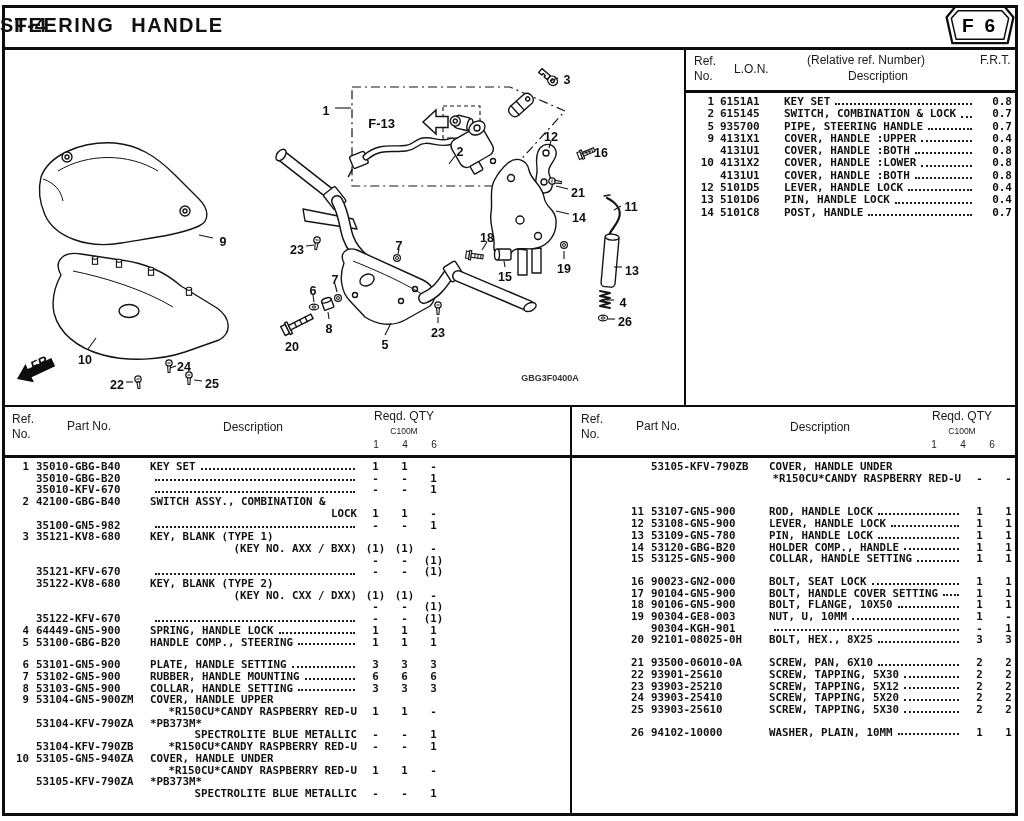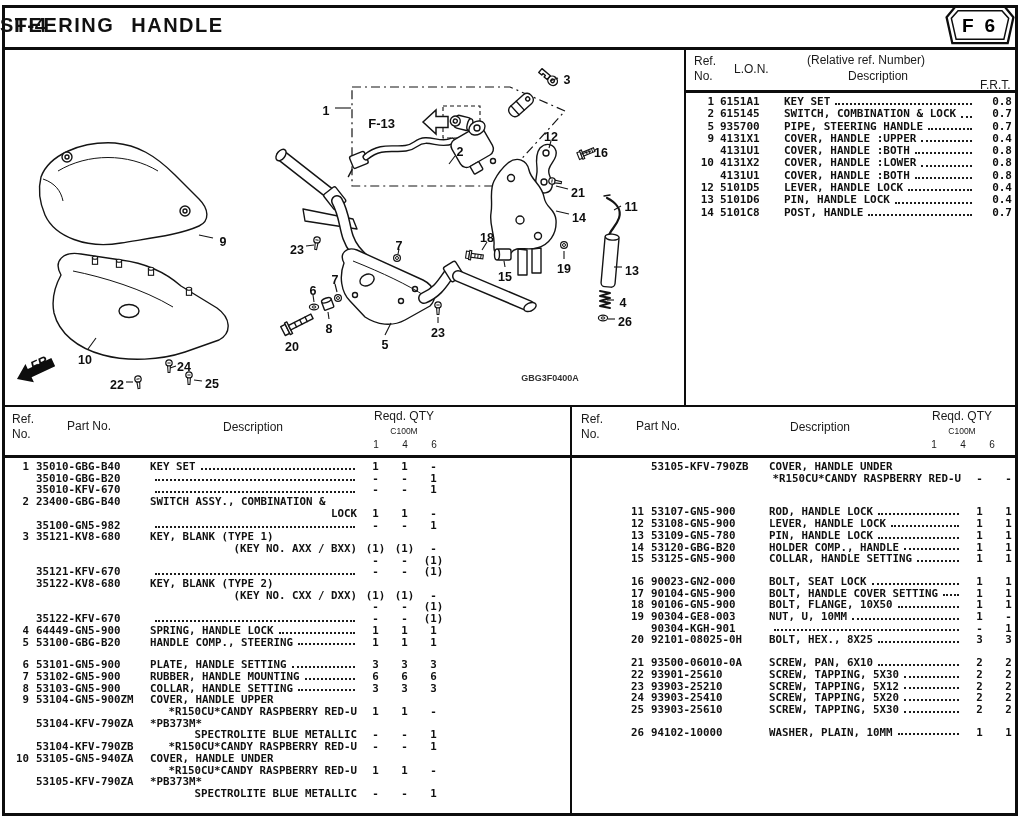--- a/index.html
+++ b/index.html
@@ -73,21 +73,21 @@
     <polygon points="13,7 59,7 66,15 61,37 11,37 6,15" fill="#fff" stroke="#0d0d0d" stroke-width="1.6"></polygon>
     <text x="36" y="29" text-anchor="middle">F 6</text>
   </svg>
 
   <div class="thead" style="left:686px;top:50px;width:332px;height:40px;">
     <span class="lbl" style="left:8px;top:4px;">Ref.</span>
     <span class="lbl" style="left:8px;top:19px;">No.</span>
     <span class="lbl" style="left:48px;top:12px;">L.O.N.</span>
     <span class="lbl ctr" style="left:180px;top:3px;">(Relative ref. Number)</span>
     <span class="lbl ctr" style="left:192px;top:19px;">Description</span>
-    <span class="lbl" style="left:294px;top:28px;">F.R.T.</span>
+    <span class="lbl" style="left:294px;top:3px;">F.R.T.</span>
   </div>
   <div class="rows" id="ref-rows" style="left:690px;top:96px;width:324px;">
       <div class="rrow"><span class="r-ref">1</span><span class="r-lon">6151A1</span><span class="r-desc"><span class="dtxt">KEY SET</span><span class="leader"></span></span><span class="r-frt">0.8</span></div>
       <div class="rrow"><span class="r-ref">2</span><span class="r-lon">615145</span><span class="r-desc"><span class="dtxt">SWITCH, COMBINATION &amp; LOCK</span><span class="leader"></span></span><span class="r-frt">0.7</span></div>
       <div class="rrow"><span class="r-ref">5</span><span class="r-lon">935700</span><span class="r-desc"><span class="dtxt">PIPE, STEERING HANDLE</span><span class="leader"></span></span><span class="r-frt">0.7</span></div>
       <div class="rrow"><span class="r-ref">9</span><span class="r-lon">4131X1</span><span class="r-desc"><span class="dtxt">COVER, HANDLE :UPPER</span><span class="leader"></span></span><span class="r-frt">0.4</span></div>
       <div class="rrow"><span class="r-ref"></span><span class="r-lon">4131U1</span><span class="r-desc"><span class="dtxt">COVER, HANDLE :BOTH</span><span class="leader"></span></span><span class="r-frt">0.8</span></div>
       <div class="rrow"><span class="r-ref">10</span><span class="r-lon">4131X2</span><span class="r-desc"><span class="dtxt">COVER, HANDLE :LOWER</span><span class="leader"></span></span><span class="r-frt">0.8</span></div>
       <div class="rrow"><span class="r-ref"></span><span class="r-lon">4131U1</span><span class="r-desc"><span class="dtxt">COVER, HANDLE :BOTH</span><span class="leader"></span></span><span class="r-frt">0.8</span></div>
       <div class="rrow"><span class="r-ref">12</span><span class="r-lon">5101D5</span><span class="r-desc"><span class="dtxt">LEVER, HANDLE LOCK</span><span class="leader"></span></span><span class="r-frt">0.4</span></div>
@@ -103,21 +103,21 @@
     <span class="lbl ctr" style="left:401px;top:2px;">Reqd. QTY</span>
     <span class="lbl ctr small" style="left:401px;top:19px;">C100M</span>
     <span class="lbl ctr dig" style="left:373px;top:32px;">1</span>
     <span class="lbl ctr dig" style="left:402px;top:32px;">4</span>
     <span class="lbl ctr dig" style="left:431px;top:32px;">6</span>
   </div>
   <div class="rows" id="left-rows" style="left:3px;top:461px;width:567px;">
       <div class="prow"><span class="c-ref">1</span><span class="c-part">35010-GBG-B40</span><span class="c-desc"><span class="dtxt">KEY SET</span><span class="leader"></span></span><span class="c-q">1</span><span class="c-q">1</span><span class="c-q">-</span></div>
       <div class="prow"><span class="c-ref"></span><span class="c-part">35010-GBG-B20</span><span class="c-desc"><span class="leader"></span></span><span class="c-q">-</span><span class="c-q">-</span><span class="c-q">1</span></div>
       <div class="prow"><span class="c-ref"></span><span class="c-part">35010-KFV-670</span><span class="c-desc"><span class="leader"></span></span><span class="c-q">-</span><span class="c-q">-</span><span class="c-q">1</span></div>
-      <div class="prow"><span class="c-ref">2</span><span class="c-part">23400-GBG-B40</span><span class="c-desc"><span class="dtxt">SWITCH ASSY., COMBINATION &amp;</span></span><span class="c-q"></span><span class="c-q"></span><span class="c-q"></span></div>
+      <div class="prow"><span class="c-ref">2</span><span class="c-part">42100-GBG-B40</span><span class="c-desc"><span class="dtxt">SWITCH ASSY., COMBINATION &amp;</span></span><span class="c-q"></span><span class="c-q"></span><span class="c-q"></span></div>
       <div class="prow"><span class="c-ref"></span><span class="c-part"></span><span class="c-desc ra"><span class="dtxt">LOCK</span></span><span class="c-q">1</span><span class="c-q">1</span><span class="c-q">-</span></div>
       <div class="prow"><span class="c-ref"></span><span class="c-part">35100-GN5-982</span><span class="c-desc"><span class="leader"></span></span><span class="c-q">-</span><span class="c-q">-</span><span class="c-q">1</span></div>
       <div class="prow"><span class="c-ref">3</span><span class="c-part">35121-KV8-680</span><span class="c-desc"><span class="dtxt">KEY, BLANK (TYPE 1)</span></span><span class="c-q"></span><span class="c-q"></span><span class="c-q"></span></div>
       <div class="prow"><span class="c-ref"></span><span class="c-part"></span><span class="c-desc ra"><span class="dtxt">(KEY NO. AXX / BXX)</span></span><span class="c-q">(1)</span><span class="c-q">(1)</span><span class="c-q">-</span></div>
       <div class="prow"><span class="c-ref"></span><span class="c-part"></span><span class="c-desc"></span><span class="c-q">-</span><span class="c-q">-</span><span class="c-q">(1)</span></div>
       <div class="prow"><span class="c-ref"></span><span class="c-part">35121-KFV-670</span><span class="c-desc"><span class="leader"></span></span><span class="c-q">-</span><span class="c-q">-</span><span class="c-q">(1)</span></div>
       <div class="prow"><span class="c-ref"></span><span class="c-part">35122-KV8-680</span><span class="c-desc"><span class="dtxt">KEY, BLANK (TYPE 2)</span></span><span class="c-q"></span><span class="c-q"></span><span class="c-q"></span></div>
       <div class="prow"><span class="c-ref"></span><span class="c-part"></span><span class="c-desc ra"><span class="dtxt">(KEY NO. CXX / DXX)</span></span><span class="c-q">(1)</span><span class="c-q">(1)</span><span class="c-q">-</span></div>
       <div class="prow"><span class="c-ref"></span><span class="c-part"></span><span class="c-desc"></span><span class="c-q">-</span><span class="c-q">-</span><span class="c-q">(1)</span></div>
       <div class="prow"><span class="c-ref"></span><span class="c-part">35122-KFV-670</span><span class="c-desc"><span class="leader"></span></span><span class="c-q">-</span><span class="c-q">-</span><span class="c-q">(1)</span></div>

